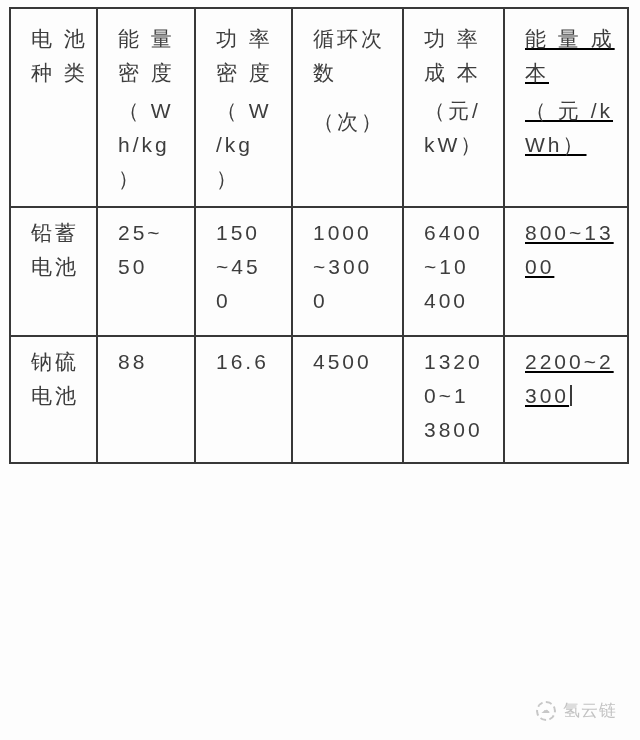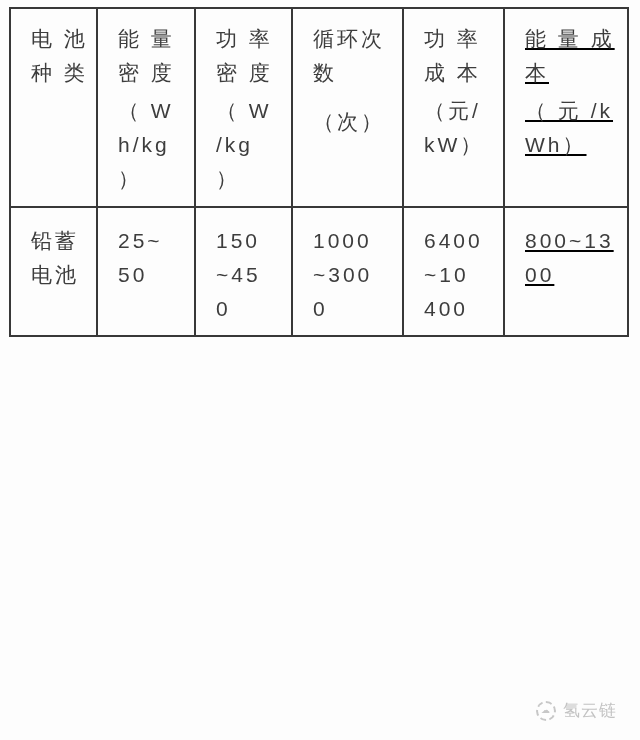--- a/index.html
+++ b/index.html
@@ -20,21 +20,21 @@
     border-collapse: collapse;
     table-layout: fixed;
     border: 2px solid #383838;
   }
   table.grid td {
     border: 2px solid #383838;
     vertical-align: top;
     padding: 13px 2px 0 20px;
     overflow: hidden;
   }
-  tr.data-row td { padding-top: 16px; }
+  tr.data-row td { padding-top: 8px; }
   td.col-5 { padding-left: 22px; text-decoration: underline; }
   .cell {
     color: #3d3d3d;
     font-size: 21px;
     line-height: 34px;
     letter-spacing: 3px;
     white-space: pre;
   }
   .p { display: block; white-space: pre; }
   .hdr-unit { margin-top: 4px; }
@@ -146,20 +146,44 @@
 400</div>
           </td>
       <td class="col-5">
             <div class="cell">800~13
 00</div>
           </td>
     </tr>
 
 
 
+    <tr class="data-row" style="height:127px">
+      <td class="col-0">
+            <div class="cell">钠硫
+电池</div>
+          </td>
+      <td class="col-1">
+            <div class="cell">88</div>
+          </td>
+      <td class="col-2">
+            <div class="cell">16.6</div>
+          </td>
+      <td class="col-3">
+            <div class="cell">4500</div>
+          </td>
+      <td class="col-4">
+            <div class="cell">1320
+0~1
+3800</div>
+          </td>
+      <td class="col-5">
+        <div class="cell"><span>2200~2
+300</span><span class="caret"></span></div>
+      </td>
+    </tr>
   </tbody>
     </table>
 
   <div class="watermark">
     <span class="wm-logo">☁</span>
     <span class="wm-text">氢云链</span>
   </div>
 
 </div>
 

